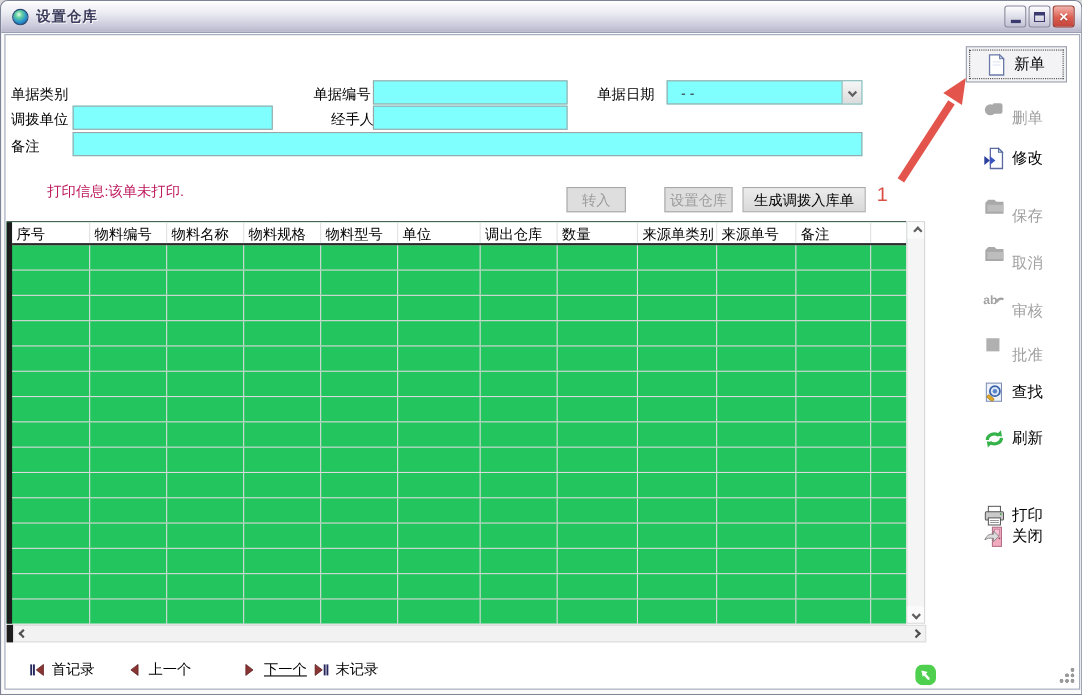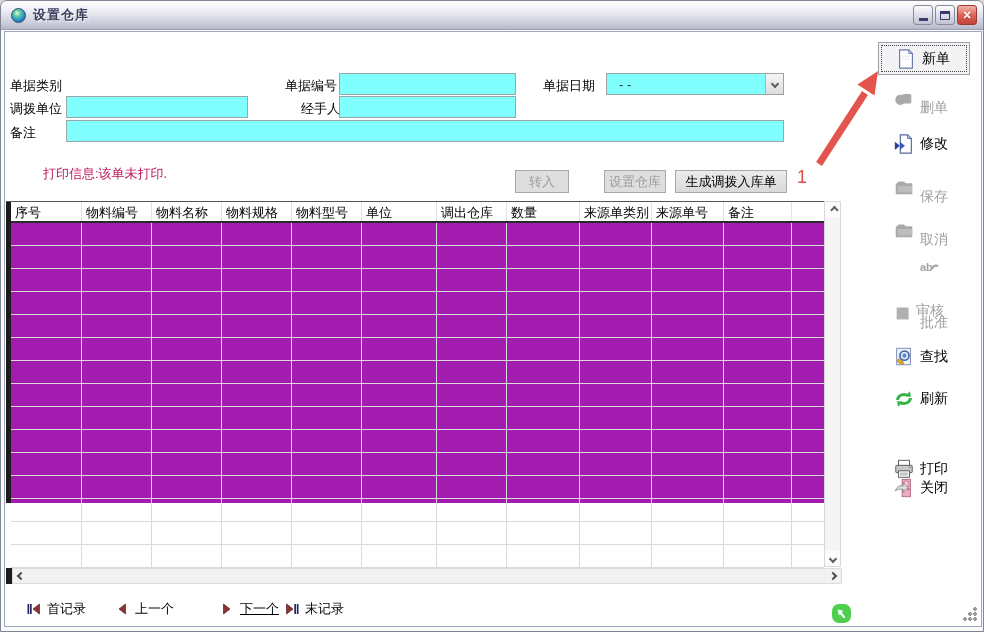--- a/index.html
+++ b/index.html
@@ -36,21 +36,21 @@
   .chev.up{transform:rotate(-45deg) translate(1px,1px);border-color:#606060;}
   .chev.down{transform:rotate(135deg);border-color:#606060;}
   .chev.left{transform:rotate(-135deg);border-color:#505050;}
   .chev.right{transform:rotate(45deg);border-color:#505050;}
   .print-info{position:absolute;left:42px;top:164px;font-size:13px;color:#be185d;}
   .act-btn{position:absolute;top:169px;height:23px;font-size:13px;font-family:inherit;
     background:linear-gradient(180deg,#ececec,#d9d9d9);border:1px solid #a8a8a8;color:#000;padding:0;}
   .act-btn.disabled{color:#9c9c9c;background:#dedede;}
   .annotation-1{position:absolute;left:796px;top:166px;font-size:18px;color:#d94f46;}
   
-  .grid{position:absolute;left:5px;top:200px;width:818px;height:302px;border-top:1px solid #555;background:#a21caf;}
+  .grid{position:absolute;left:5px;top:200px;width:818px;height:366px;border-top:1px solid #555;background:#22c55e;}
   .row-selector-strip{position:absolute;left:0;top:0;width:5px;height:100%;background:#1c1c1c;}
   .grid-inner{position:absolute;left:5px;top:0;right:0;bottom:0;display:flex;flex-direction:column;}
   .g-header{display:flex;height:21px;border-bottom:2px solid #2a2a2a;background:#fff;}
   .g-header .g-cell{font-size:13px;color:#000;padding:2px 0 0 4px;border-right:1px solid #e2e2e2;overflow:hidden;white-space:nowrap;}
   .g-row{display:flex;height:23px;border-bottom:1px solid #dadada;}
   .g-row .g-cell{border-right:1px solid #dadada;height:100%;}
   .g-cell.filler{flex:1;border-right:none;}
   
   .v-scrollbar{position:absolute;left:823px;top:200px;width:17px;height:366px;background:#f5f5f5;
     border:1px solid #d8d8d8;display:flex;flex-direction:column;justify-content:space-between;align-items:center;}
@@ -471,21 +471,21 @@
       </button>
       <button class="side-btn disabled" disabled="" style="top: 211px;">
         <span>
           <svg width="22" height="22" viewBox="0 0 24 24">
             <path d="M3 9 l3-3 h6 l2 2 h7 v12 H3 z" fill="#a9a9a9"></path>
             <path d="M5 11 h16 v7 H5 z" fill="#bdbdbd"></path>
           </svg>
         </span>
         <span class="side-label">取消</span>
       </button>
-      <button class="side-btn disabled" disabled="" style="top: 254px; flex-direction: column;">
+      <button class="side-btn disabled" disabled="" style="top: 254px;">
         <span>
           <svg width="22" height="22" viewBox="0 0 24 24">
             <text x="1" y="16" font-size="12" font-weight="bold" fill="#a2a2a2">ab</text>
             <path d="M14 14 q2.5-5 7-3" stroke="#a2a2a2" stroke-width="2.2" fill="none"></path>
           </svg>
         </span>
         <span class="side-label">审核</span>
       </button>
       <button class="side-btn disabled" disabled="" style="top: 294px;">
         <span>

